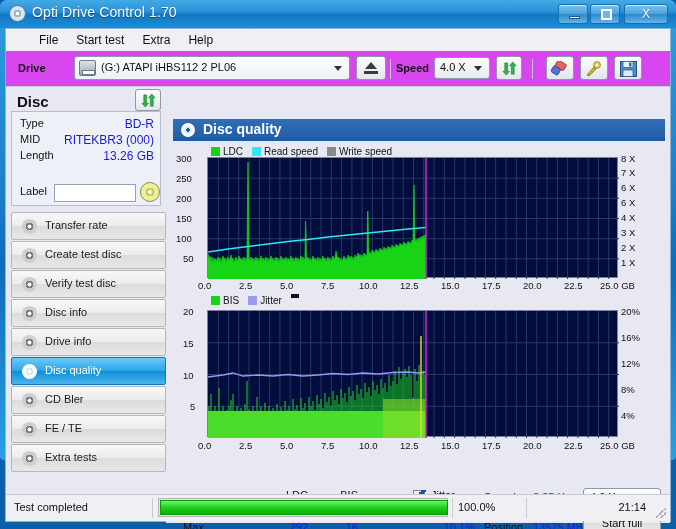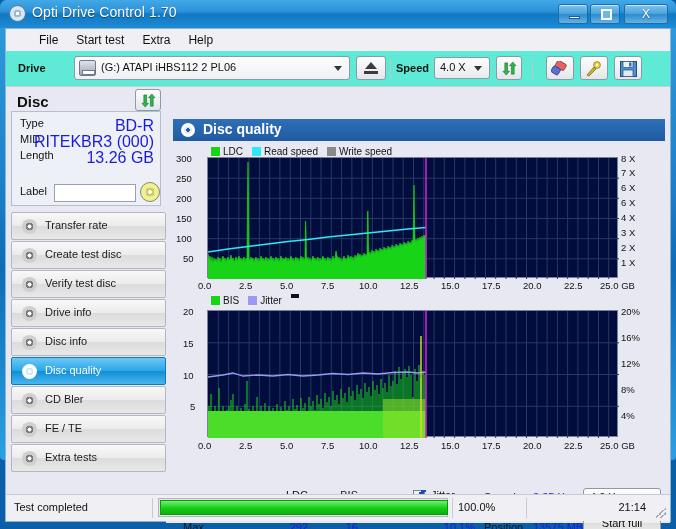--- a/index.html
+++ b/index.html
@@ -63,21 +63,21 @@
   
   #menubar {
     position: absolute; left: 0; top: 0; width: 664px; height: 22px;
     background: #f0f0f4; display: flex; align-items: center; padding-left: 24px;
   }
   .menuitem { font-size: 12px; color: #111; padding: 2px 9px; cursor: default; }
 
   
   #toolbar {
     position: absolute; left: 0; top: 22px; width: 664px; height: 36px;
-    background: #5eead4; border-bottom: 1px solid #c9c9d4;
+    background: #d946ef; border-bottom: 1px solid #c9c9d4;
   }
   .lbl-bold { font-size: 11px; font-weight: bold; color: #111; }
   #lbl-drive { position: absolute; left: 12px; top: 11px; }
   #drive-combo {
     position: absolute; left: 68px; top: 5px; width: 276px; height: 24px;
     background: linear-gradient(180deg,#fdfdfd,#eef0f3);
     border: 1px solid #8b9aa8; border-radius: 3px;
   }
   #drive-icon {
     position: absolute; left: 4px; top: 3px; width: 17px; height: 16px;
@@ -131,21 +131,21 @@
     position: absolute; left: 124px; top: 0px; width: 26px; height: 22px;
     background: linear-gradient(180deg,#fdfdfd,#e3e6ea);
     border: 1px solid #8b9aa8; border-radius: 3px;
   }
   #disc-box {
     position: absolute; left: 5px; top: 24px; width: 150px; height: 95px;
     background: #eef0f8; border: 1px solid #b8bcd0;
   }
   .disc-row { position: absolute; left: 0; width: 150px; height: 16px; }
   .disc-key { position: absolute; left: 8px; top: 0; font-size: 11px; color: #111; }
-  .disc-val { position: absolute; right: 8px; top: 0; font-size: 16px; color: #1a1adf; }
+  .disc-val { position: absolute; right: 8px; top: 0; font-size: 12px; color: #1a1adf; }
   #label-input {
     position: absolute; left: 42px; top: 72px; width: 82px; height: 18px;
     background: #ffffff; border: 1px solid #9aa0b4;
   }
   #label-disc-btn {
     position: absolute; left: 128px; top: 70px; width: 20px; height: 20px;
     border-radius: 50%;
     background: radial-gradient(circle at 50% 50%, #ffffff 0 14%, #c9cf5e 16% 34%, #eef09a 36% 72%, #a8ae4a 74% 100%);
     border: 1px solid #888c5a;
   }
@@ -367,25 +367,25 @@
         <div class="side-btn">
           <span class="sb-icon"></span>
           <span class="sb-label">Create test disc</span>
         </div>
         <div class="side-btn">
           <span class="sb-icon"></span>
           <span class="sb-label">Verify test disc</span>
         </div>
         <div class="side-btn">
           <span class="sb-icon"></span>
+          <span class="sb-label">Disc info</span>
+        </div>
+        <div class="side-btn">
+          <span class="sb-icon"></span>
           <span class="sb-label">Drive info</span>
-        </div>
-        <div class="side-btn">
-          <span class="sb-icon"></span>
-          <span class="sb-label">Disc info</span>
         </div>
         <div class="side-btn active">
           <span class="sb-icon"></span>
           <span class="sb-label">Disc quality</span>
         </div>
         <div class="side-btn">
           <span class="sb-icon"></span>
           <span class="sb-label">CD Bler</span>
         </div>
         <div class="side-btn">

